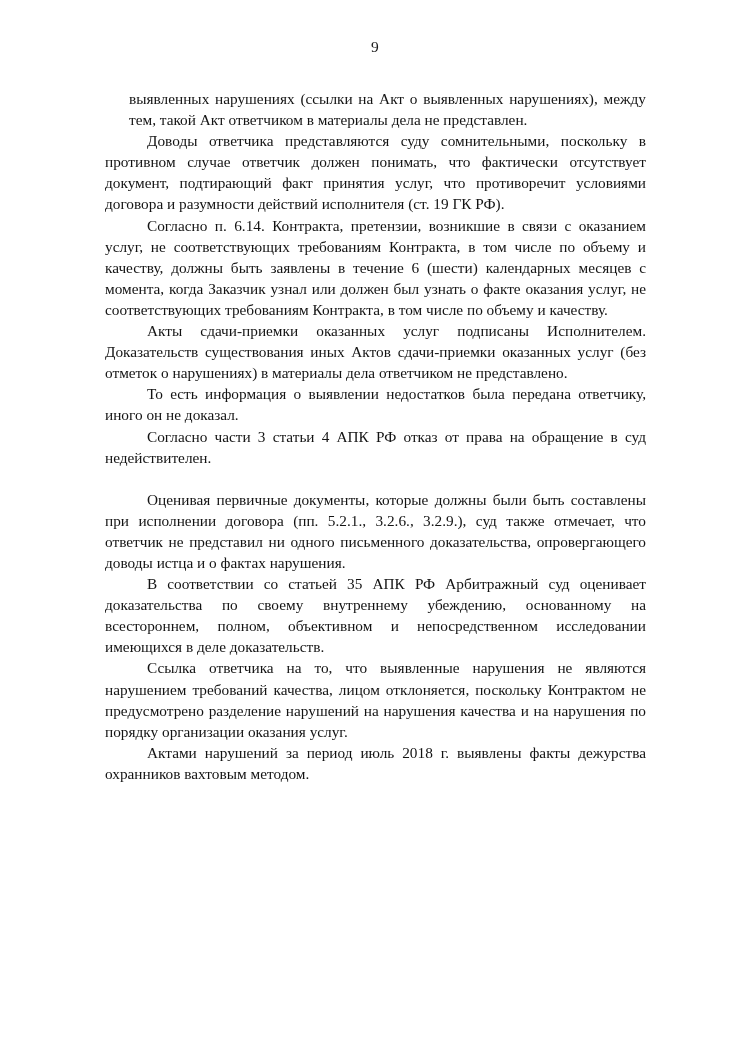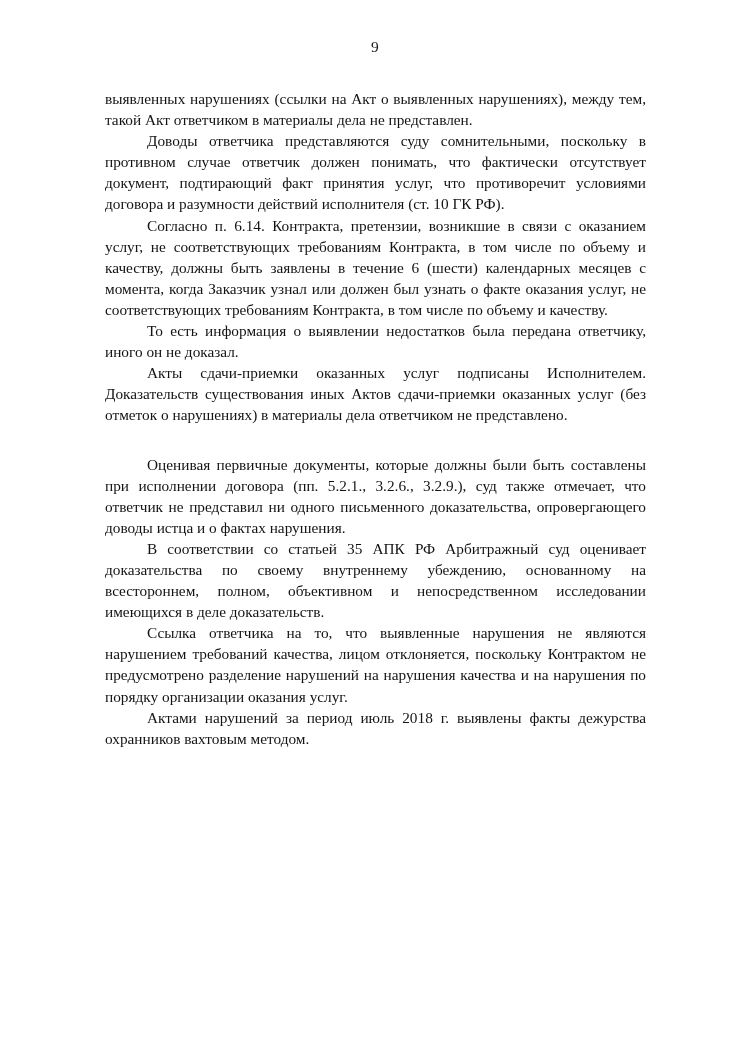--- a/index.html
+++ b/index.html
@@ -46,50 +46,52 @@
   }
   .body-text p {
     margin: 0;
     padding: 0;
     text-indent: 42px;
     text-align: justify;
     hyphens: none;
   }
   .body-text p.no-indent {
     text-indent: 0;
+    margin-left: 24px;
   }
   .body-text p.gap-before {
-    margin-top: 28px;
+    margin-top: 21px;
   }
   .body-text p.last-line-left {
     text-align-last: left;
   }
 </style>
 </head>
 <body>
 
 <div class="page">
 
   <div class="page-number">9</div>
 
   <div class="body-text">
 
     <p class="no-indent last-line-left">выявленных нарушениях (ссылки на Акт о выявленных нарушениях), между тем, такой Акт ответчиком в материалы дела не представлен.</p>
 
-    <p>Доводы ответчика представляются суду сомнительными, поскольку в противном случае ответчик должен понимать, что фактически отсутствует документ, подтирающий факт принятия услуг, что противоречит условиями договора и разумности действий исполнителя (ст. 10 ГК РФ).</p>
+    <p>Доводы ответчика представляются суду сомнительными, поскольку в противном случае ответчик должен понимать, что фактически отсутствует документ, подтирающий факт принятия услуг, что противоречит условиями договора и разумности действий исполнителя (ст. 19 ГК РФ).</p>
 
 
     <p>Согласно п. 6.14. Контракта, претензии, возникшие в связи с оказанием услуг, не соответствующих требованиям Контракта, в том числе по объему и качеству, должны быть заявлены в течение 6 (шести) календарных месяцев с момента, когда Заказчик узнал или должен был узнать о факте оказания услуг, не соответствующих требованиям Контракта, в том числе по объему и качеству.</p>
 
 
 
+    <p>Акты сдачи-приемки оказанных услуг подписаны Исполнителем. Доказательств существования иных Актов сдачи-приемки оказанных услуг (без отметок о нарушениях) в материалы дела ответчиком не представлено.</p>
+
     <p>То есть информация о выявлении недостатков была передана ответчику, иного он не доказал.</p>
 
-    <p>Акты сдачи-приемки оказанных услуг подписаны Исполнителем. Доказательств существования иных Актов сдачи-приемки оказанных услуг (без отметок о нарушениях) в материалы дела ответчиком не представлено.</p>
-
+    <p>Согласно части 3 статьи 4 АПК РФ отказ от права на обращение в суд недействителен.</p>
 
 
     <p class="gap-before">Оценивая первичные документы, которые должны были быть составлены при исполнении договора (пп. 5.2.1., 3.2.6., 3.2.9.), суд также отмечает, что ответчик не представил ни одного письменного доказательства, опровергающего доводы истца и о фактах нарушения.</p>
 
     <p>В соответствии со статьей 35 АПК РФ Арбитражный суд оценивает доказательства по своему внутреннему убеждению, основанному на всестороннем, полном, объективном и непосредственном исследовании имеющихся в деле доказательств.</p>
 
     <p>Ссылка ответчика на то, что выявленные нарушения не являются нарушением требований качества, лицом отклоняется, поскольку Контрактом не предусмотрено разделение нарушений на нарушения качества и на нарушения по порядку организации оказания услуг.</p>
 
 
     <p>Актами нарушений за период июль 2018 г. выявлены факты дежурства охранников вахтовым методом.</p>

